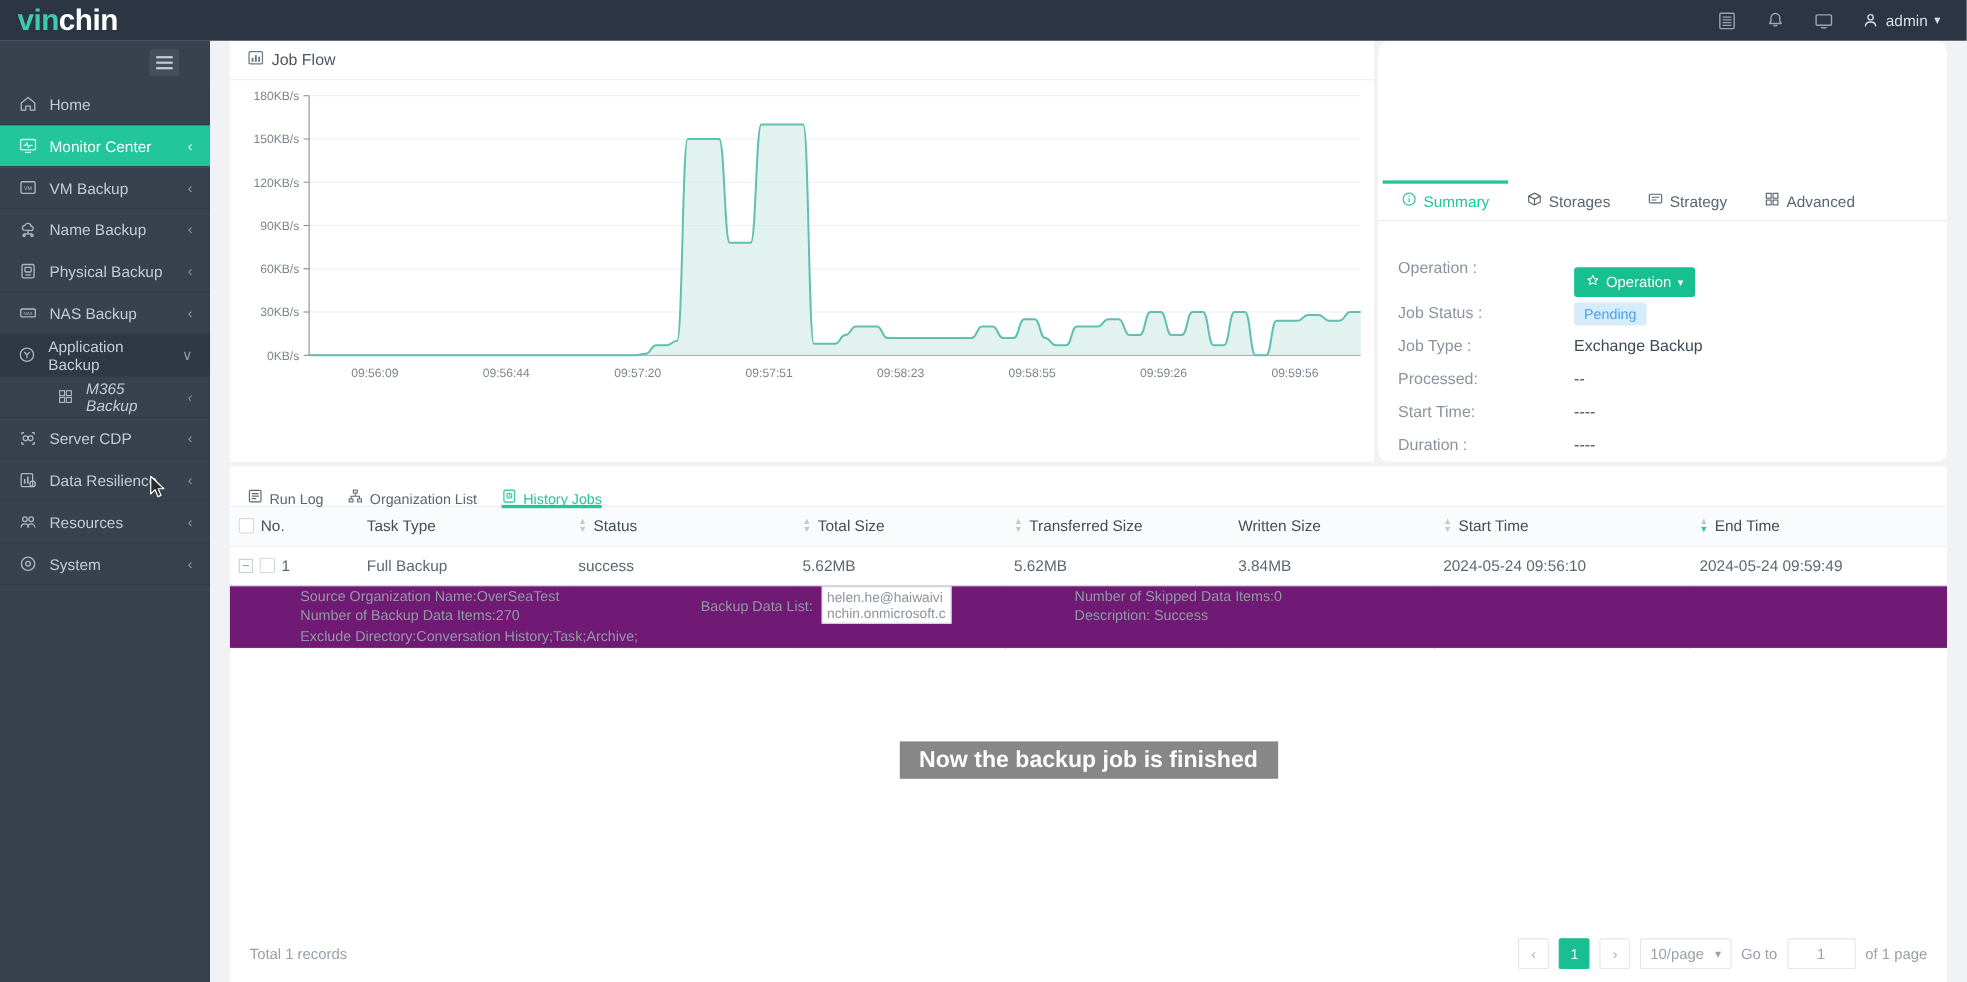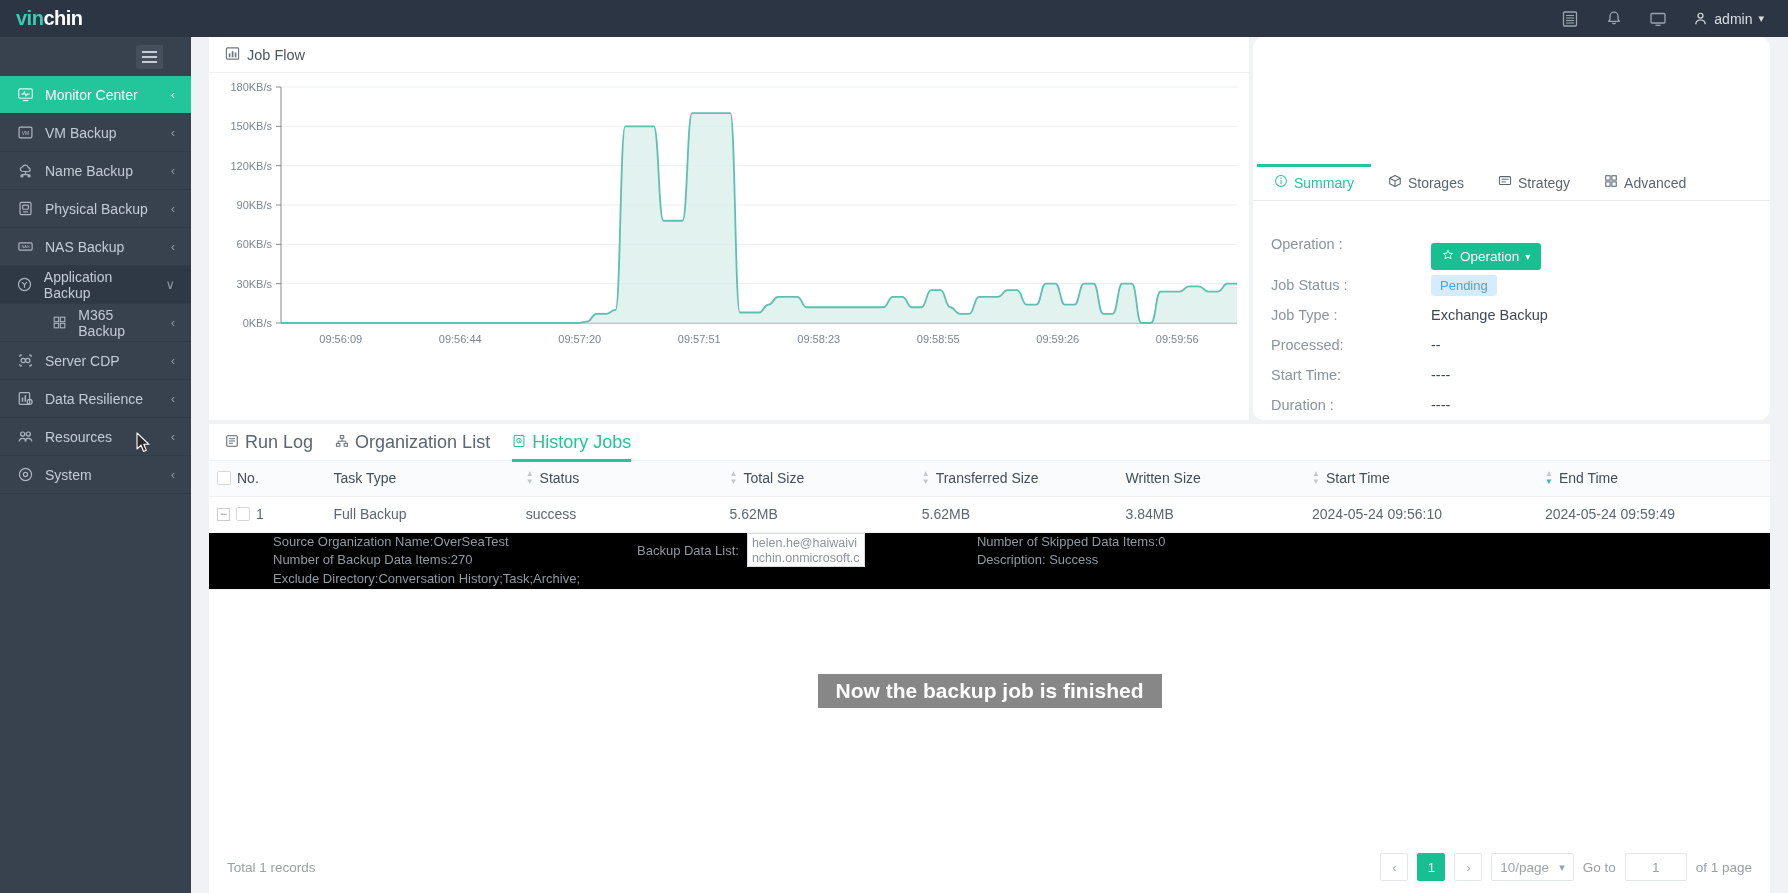--- a/index.html
+++ b/index.html
@@ -8,21 +8,21 @@
     font-family: "Liberation Sans", sans-serif;
     background: #f0f2f5; overflow: hidden;
   }
   body { display: flex; flex-direction: column; }
 
   
   .topbar {
     height: 37px; min-height: 37px; background: #2b3543;
     display: flex; align-items: center; position: relative; z-index: 30;
   }
-  .logo { width: 191px; padding-left: 16px; font-size: 20px; font-weight: 700; letter-spacing: -0.5px; }
+  .logo { width: 191px; padding-left: 16px; font-size: 27px; font-weight: 700; letter-spacing: -0.5px; }
   .logo .t1 { color: #3fc9b0; }
   .logo .t2 { color: #ffffff; }
   .topbar-right { margin-left: auto; display: flex; align-items: center; gap: 26px; padding-right: 24px; }
   .ticon { color: #9aa5b1; display: flex; align-items: center; cursor: pointer; }
   .userbox { display: flex; align-items: center; gap: 6px; color: #d9dee4; font-size: 14px; cursor: pointer; }
 
   
   .shell { flex: 1; display: flex; min-height: 0; }
 
   
@@ -33,21 +33,21 @@
   .nav-item {
     height: 38px; display: flex; align-items: center; gap: 10px;
     padding: 0 16px; color: #c3ccd5; font-size: 14px; cursor: pointer;
     border-bottom: 1px solid #323c49; position: relative;
   }
   .nav-item .ico { width: 19px; height: 19px; display: flex; align-items: center; justify-content: center; opacity: .85; }
   .nav-item .chev { margin-left: auto; font-size: 13px; color: #8e99a5; }
   .nav-item.active { background: #23c59a; color: #fff; }
   .nav-item.active .chev { color: #eafff9; }
   .nav-item.open { background: #2f3945; }
-  .nav-item.sub { padding-left: 50px; font-size: 14px; }
+  .nav-item.sub { padding-left: 50px; font-size: 14px; font-style: italic; }
 
   
   .content { flex: 1; display: flex; flex-direction: column; background: #f0f2f5; min-width: 0; position: relative; }
   .breadcrumb { height: 38px; display: flex; align-items: center; padding-left: 18px; font-size: 14.5px; color: #9aa3ad; }
   .breadcrumb .sep { margin: 0 7px; }
   .breadcrumb .cur { color: #5e6b78; }
 
   .row-top { display: flex; gap: 4px; padding: 0 18px; }
   .card { background: #fff; justify-content: flex-end; }
 
@@ -66,35 +66,35 @@
   .sum-body { padding: 16px 11px 0 18px; }
   .sum-row { display: flex; align-items: center; min-height: 30px; font-size: 14.5px; }
   .sum-lbl { width: 160px; color: #8b949d; }
   .sum-val { color: #404a54; }
   .op-btn { background: #18bf90; color: #fff; border: none; border-radius: 3px; height: 27px; padding: 0 11px; font-size: 13.5px; display: flex; align-items: center; gap: 6px; cursor: pointer; font-family: inherit; margin-top: 26px; }
   .badge-pending { background: #d7ecfb; color: #4aa3e8; font-size: 13px; border-radius: 3px; padding: 3px 9px; }
 
   
   .bottom-card { margin: 4px 18px 0 18px; background: #fff; flex: 1; display: flex; flex-direction: column; min-height: 0; position: relative; }
   .tabs2 { display: flex; height: 37px; align-items: center; padding-left: 16px; gap: 22px; border-bottom: 1px solid #eceef0; }
-  .tab2 { display: flex; align-items: center; gap: 6px; font-size: 18px; color: #5b6671; cursor: pointer; height: 37px; position: relative; }
+  .tab2 { display: flex; align-items: flex-end; gap: 6px; font-size: 13px; color: #5b6671; cursor: pointer; height: 37px; position: relative; }
   .tab2.active { color: #23c59a; }
   .tab2.active:after { content: ""; position: absolute; left: 0; right: 0; bottom: -1px; height: 3px; background: #23c59a; }
 
   table.jobs { width: 100%; border-collapse: collapse; table-layout: fixed; }
   table.jobs th { background: #fafbfc; height: 35px; font-size: 14px; font-weight: 400; color: #444e58; text-align: left; padding: 0 8px; border-bottom: 1px solid #eef0f2; }
   table.jobs td { height: 36px; font-size: 14px; color: #5d6770; padding: 0 8px; border-bottom: 1px solid #f2f4f6; }
   .th-in { display: flex; align-items: center; gap: 6px; }
   .sorter { display: inline-flex; flex-direction: column; line-height: 0; }
   .sorter span { font-size: 8px; color: #c2c8ce; line-height: 8px; }
   .sorter span.on { color: #23c59a; }
   .cbox { width: 14px; height: 14px; border: 1px solid #d4d9de; border-radius: 2px; display: inline-block; background: #fff; cursor: pointer; }
   .expander { width: 13px; height: 13px; border: 1px solid #c8ced4; display: inline-flex; align-items: center; justify-content: center; font-size: 12px; color: #8b949d; line-height: 1; cursor: pointer; background: #fff; }
 
-  .detail-row td { background: #000000; height: auto; padding: 14px 8px; border-bottom: 1px solid #f2f4f6; }
+  .detail-row td { background: #701a75; height: auto; padding: 14px 8px; border-bottom: 1px solid #f2f4f6; }
   .detail-grid { display: flex; align-items: flex-start; font-size: 13px; color: #9199a2; line-height: 1.45; }
   .dg1 { width: 420px; padding-left: 56px; }
   .dg2 { display: flex; align-items: flex-start; gap: 8px; }
   .dta { width: 118px; height: 34px; border: 1px solid #d6dbe0; background: #fff; font-size: 12.5px; color: #8d959d; padding: 2px 4px; line-height: 1.25; resize: none; font-family: inherit; overflow: hidden; }
   .dg3 { padding-left: 112px; }
 
   .caption-overlay {
     position: absolute; left: 50%; transform: translateX(-50%);
     top: 250px; background: #878787; color: #fff; font-size: 21px;
     font-weight: 700; padding: 5px 18px; white-space: nowrap;
@@ -153,20 +153,28 @@
 
   <div class="sidebar">
     <div class="ham-row">
       <div class="ham">
           <i></i>
           <i></i>
           <i></i>
         </div>
     </div>
     <div id="nav-list">
+        <div class="nav-item">
+          <span class="ico">
+            <svg width="17" height="17" viewBox="0 0 18 18">
+              <path d="M2.5 8 9 2.8 15.5 8v7h-4.3v-4H6.8v4H2.5z" fill="none" stroke="currentColor" stroke-width="1.25" stroke-linejoin="round"></path>
+            </svg>
+          </span>
+          <span>Home</span>
+        </div>
         <div class="nav-item active">
           <span class="ico">
             <svg width="17" height="17" viewBox="0 0 18 18">
               <rect x="1.8" y="3" width="14.4" height="10" rx="1.4" fill="none" stroke="currentColor" stroke-width="1.25"></rect>
               <path d="M4.6 8.6h2L7.8 6.4 9.4 10.4 10.8 8.6h2.6" fill="none" stroke="currentColor" stroke-width="1.25"></path>
               <line x1="6" y1="15.4" x2="12" y2="15.4" fill="none" stroke="currentColor" stroke-width="1.25"></line>
             </svg>
           </span>
           <span>Monitor Center</span>
           <span class="chev">‹</span>

